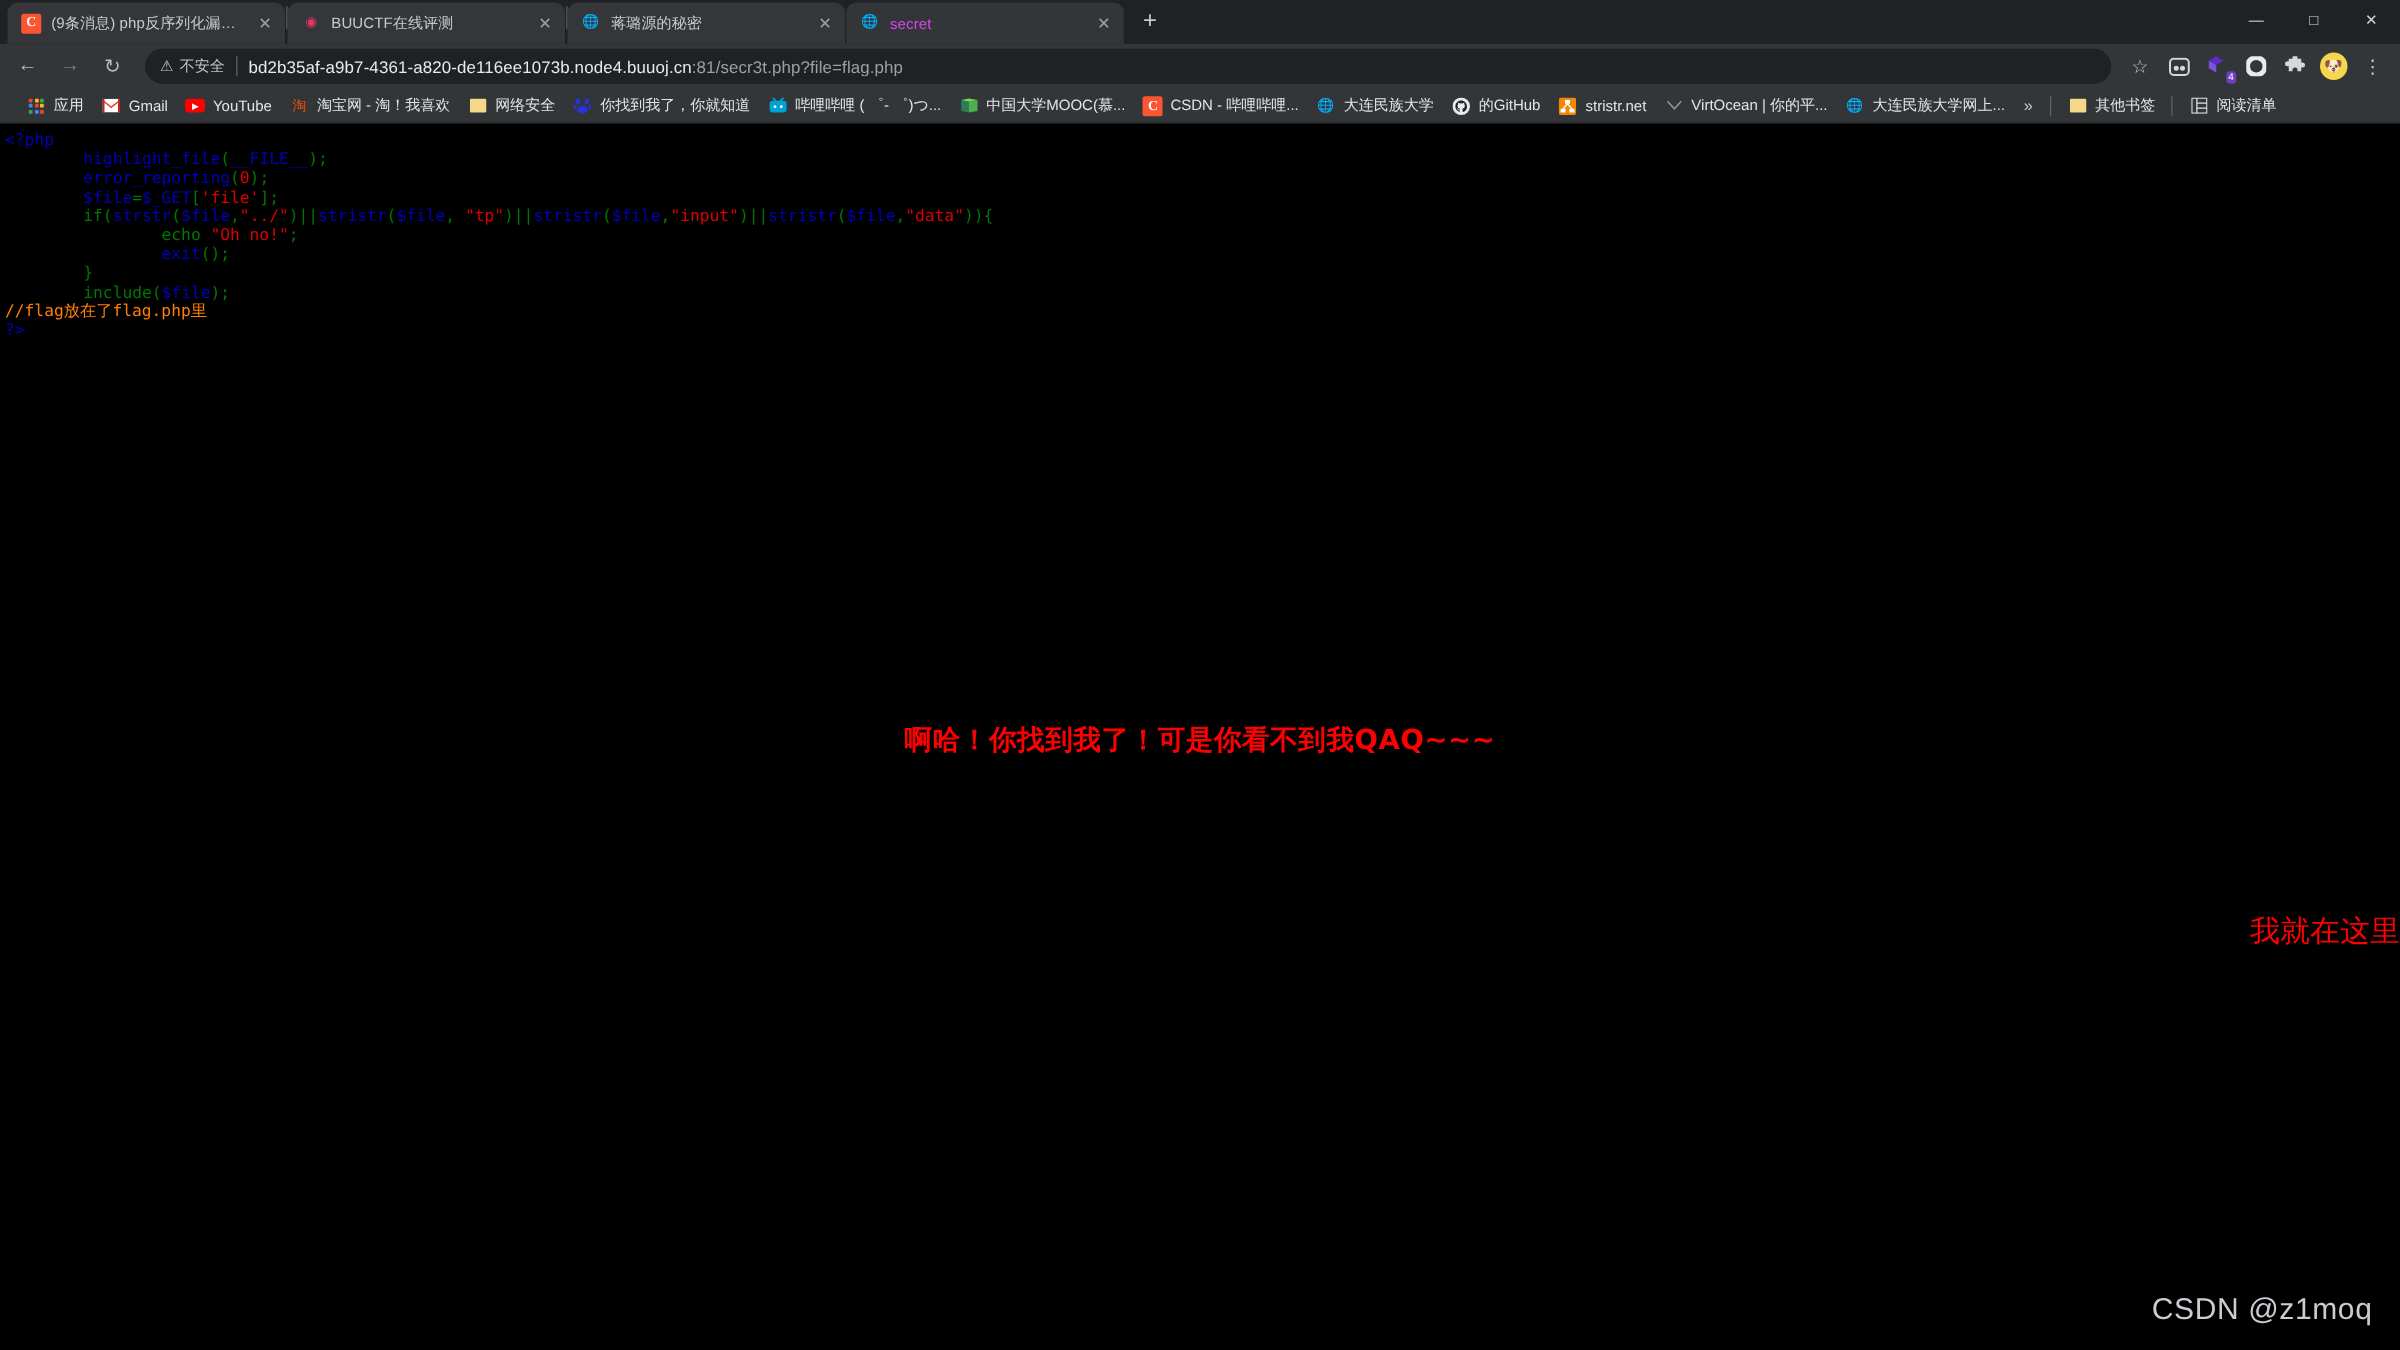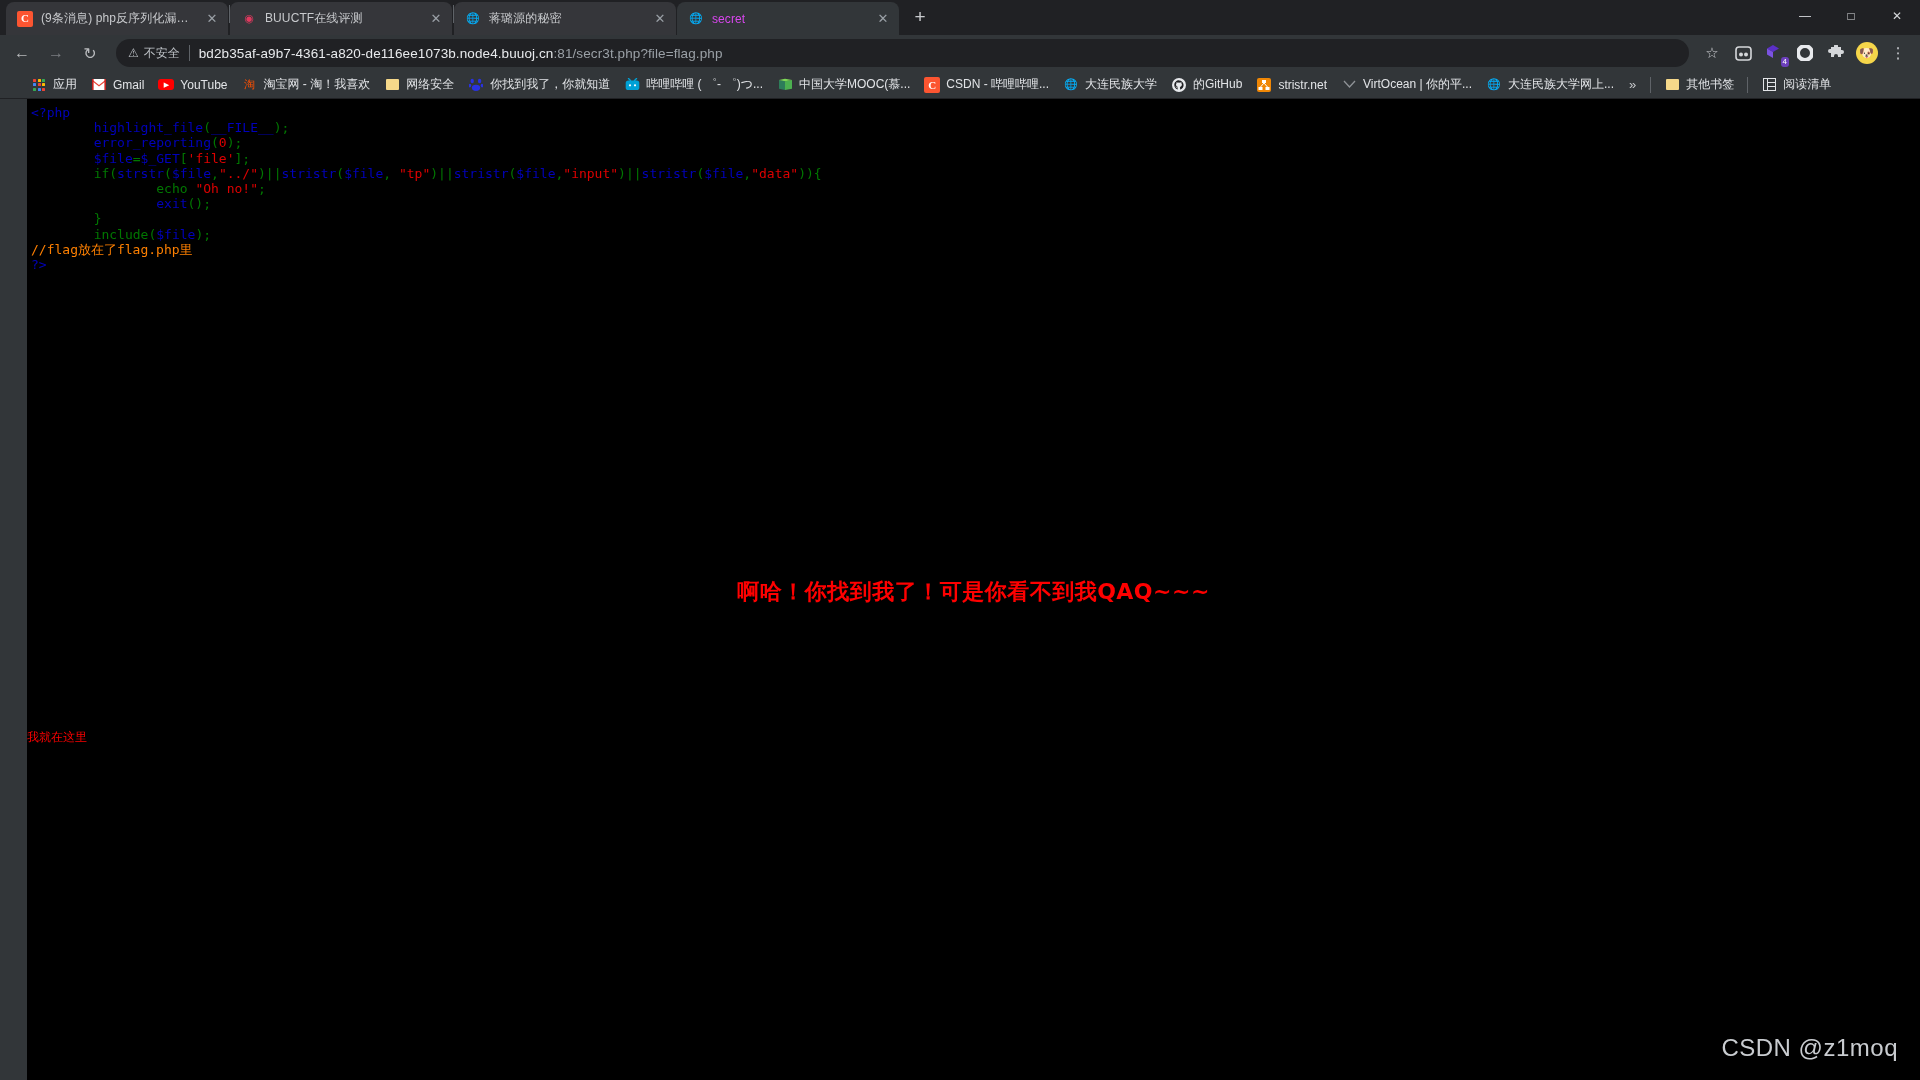--- a/index.html
+++ b/index.html
@@ -77,41 +77,41 @@
   .omni-url .dim { color:#9aa0a6; }
   .tbicon { width:28px; height:28px; margin-left:3px; display:flex; align-items:center;
             justify-content:center; color:#c9cbcf; font-size:15px; position:relative; }
   .ext-badge { position:absolute; right:-1px; bottom:0px; background:#6c3fbb; color:#fff;
                font-size:8px; border-radius:3px; padding:0 2px; line-height:10px; }
   .avatar { width:22px; height:22px; border-radius:50%; background:#f6d64a;
             display:flex; align-items:center; justify-content:center; font-size:12px; }
 
   
   .bookmarks { height:28px; background:#323639; display:flex; align-items:center;
-               padding: 0 24px; border-bottom:1px solid #202124; overflow:hidden; }
+               padding: 0 14px; border-bottom:1px solid #202124; overflow:hidden; }
   .bm { display:flex; align-items:center; height:22px; padding: 0 7px; border-radius:4px;
         color:#e2e4e7; font-size:12px; white-space:nowrap; flex:0 0 auto; }
   .bm .bmicon { width:16px; height:16px; margin-right:6px; flex:0 0 16px;
                 display:flex; align-items:center; justify-content:center; font-size:11px; border-radius:2px; }
   .bm-sep { width:1px; height:16px; background:#5f6368; margin:0 6px; flex:0 0 1px; }
   .bm-overflow { color:#c8cacd; font-size:13px; padding:0 8px; }
 
   .ic-apps { display:grid; grid-template-columns:repeat(3,3px); grid-template-rows:repeat(3,3px); gap:1.5px; }
   .ic-apps i { display:block; width:3px; height:3px; border-radius:.5px; }
   .ic-gmail { color:#ea4335; font-size:13px; }
   .ic-yt { background:#ff0000; color:#fff; width:16px; height:11px; border-radius:3px; font-size:7px; }
   .ic-taobao { color:#ff5000; font-size:13px; }
   .ic-folder { width:13px; height:11px; background:#f6d88a; border-radius:1px; }
   .ic-baidu { color:#2932e1; font-size:12px; }
   .ic-csdn { background:#fc5531; color:#fff; font-weight:bold; font-size:11px; border-radius:2px; width:14px; height:14px; font-family:"Liberation Serif",serif;}
   .ic-globe { color:#cfd2d5; font-size:13px; }
   .ic-chev { color:#8a8d91; font-size:10px; }
 
   
-  .viewport { flex:1 1 auto; background:#000; position:relative; overflow:hidden;margin-left:27px; }
+  .viewport { flex:1 1 auto; background:#000; position:relative; overflow:hidden; }
 
   pre.phpsrc {
     font-family: "DejaVu Sans Mono", "Liberation Mono", monospace;
     font-size: 13px; line-height: 15.2px;
     color: #0000BB;
     margin: 0; padding: 6px 0 0 4px;
     white-space: pre;
   }
   .kw   { color:#007700; }
   .fn   { color:#0000BB; }
@@ -121,22 +121,22 @@
 
   .bigmsg {
     position:absolute; left:0; right:0; top:478px;
     text-align:center; color:#ff0000;
     font-weight:bold; font-size:22px;
     font-family:"DejaVu Sans","Liberation Sans",sans-serif;
     letter-spacing:.5px;
   }
   .smallmsg {
     position:absolute; left:0; right:0; top:630px;
-    text-align:left; color:#ff0000;
-    font-size:12px;
+    text-align:right; color:#ff0000;
+    font-size:24px;
     font-family:"DejaVu Sans","Liberation Sans",sans-serif;
   }
   .watermark {
     position:absolute; right:22px; bottom:18px;
     color:#c9ccd0; font-size:24px; letter-spacing:.5px;
     font-family:"Liberation Sans",sans-serif;
   }
 </style>
 </head>
 <body>

